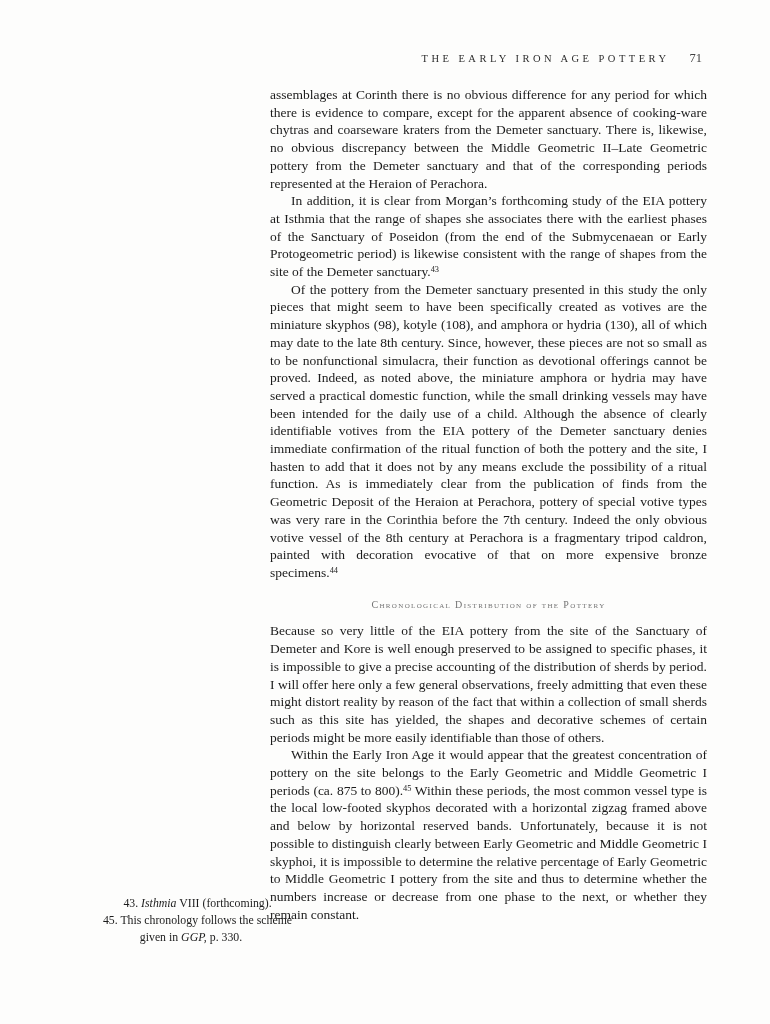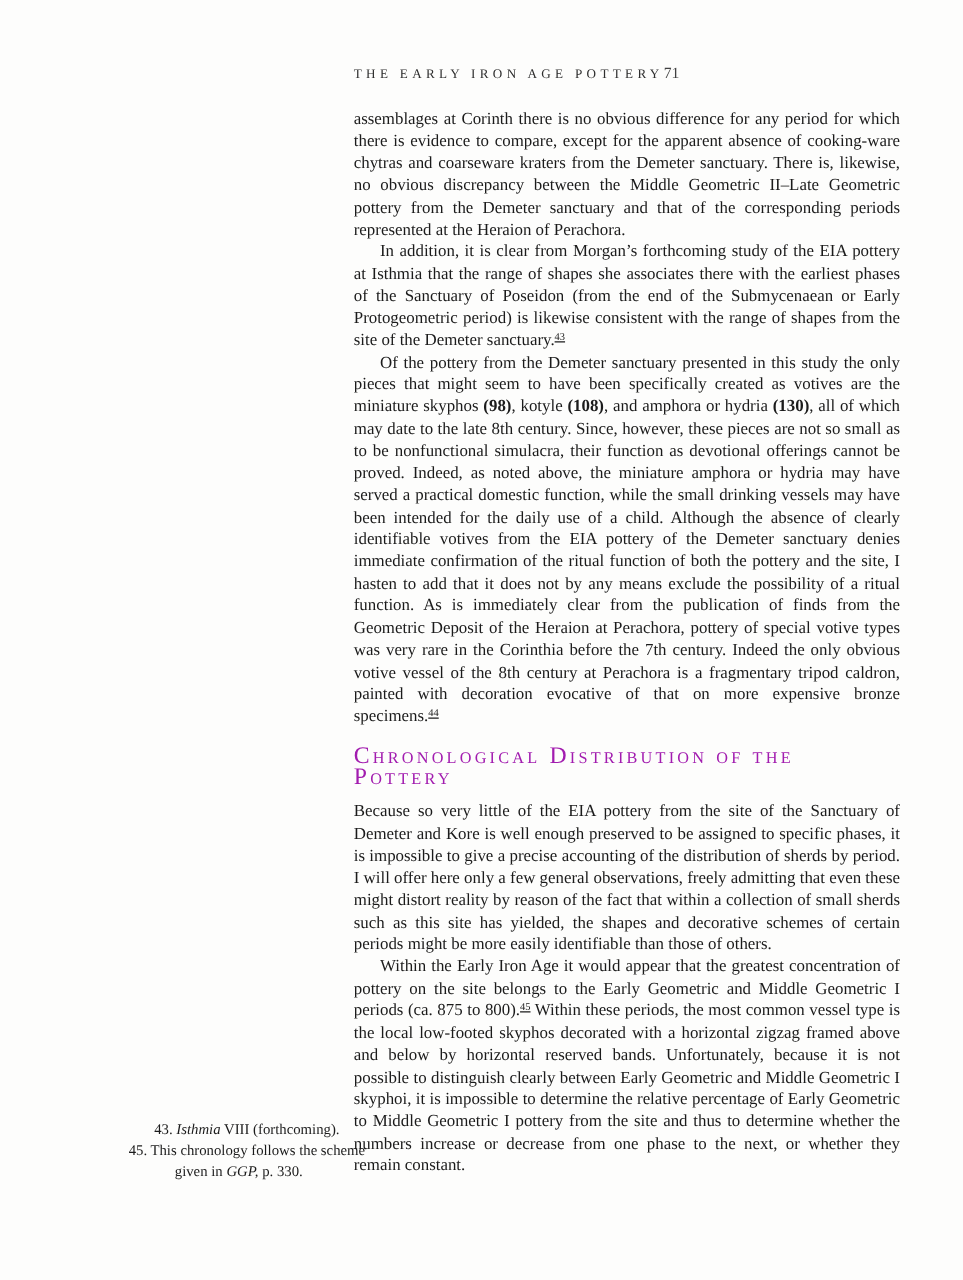--- a/index.html
+++ b/index.html
@@ -13,67 +13,67 @@
   .page {
     position: relative;
     width: 770px;
     height: 1024px;
     background: #fdfdfc;
     font-family: "Liberation Serif", serif;
     color: #1b1b1b;
   }
   .running-head {
     position: absolute;
-    left: 283px;
+    left: 265px;
     top: 51px;
     width: 437px;
     display: flex;
-    justify-content: flex-start;
+    justify-content: flex-end;
     align-items: baseline;
+    gap: 20px;
   }
   .running-head-title {
     font-size: 10.5px;
     letter-spacing: 0.33em;
     color: #2e2e2e;
     white-space: nowrap;
   }
   .page-number {
     font-size: 12.5px;
     color: #404040;
   }
   .body-column {
     position: absolute;
-    left: 283px;
+    left: 270px;
     top: 86px;
     width: 437px;
     font-size: 13.5px;
     line-height: 17.7px;
     text-align: justify;
     text-justify: inter-word;
   }
   .para { margin: 0; }
   .para.indent { text-indent: 21px; }
   .section-heading {
-    font-size: 19px;
+    font-size: 10px;
     font-weight: 400;
     font-variant: small-caps;
     letter-spacing: 0.135em;
     margin: 14px 0 9px 0;
-    color: #a21caf;
-    text-align: left;
+    color: #737373;
+    text-align: center;
   }
-  .b { font-weight: 700; }
+  .b { font-weight: 400; }
   .i { font-style: italic; }
   sup {
     font-size: 0.62em;
     line-height: 0;
     vertical-align: baseline;
     position: relative;
     top: -0.5em;
-    text-decoration: underline;
   }
   .footnotes {
     position: absolute;
     left: 71px;
     top: 895px;
     width: 216px;
     font-size: 11.8px;
     line-height: 16.8px;
     color: #1b1b1b;
     text-align: center;

